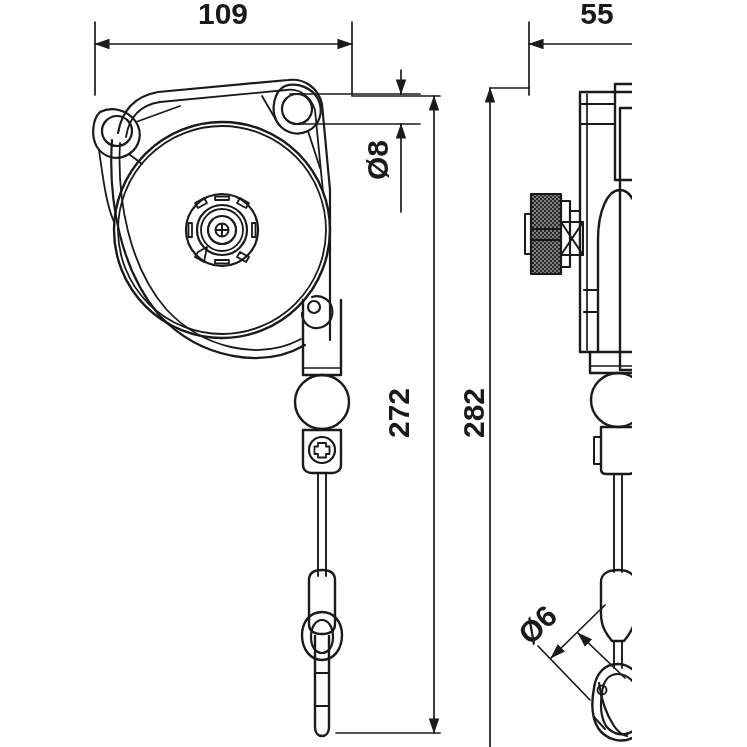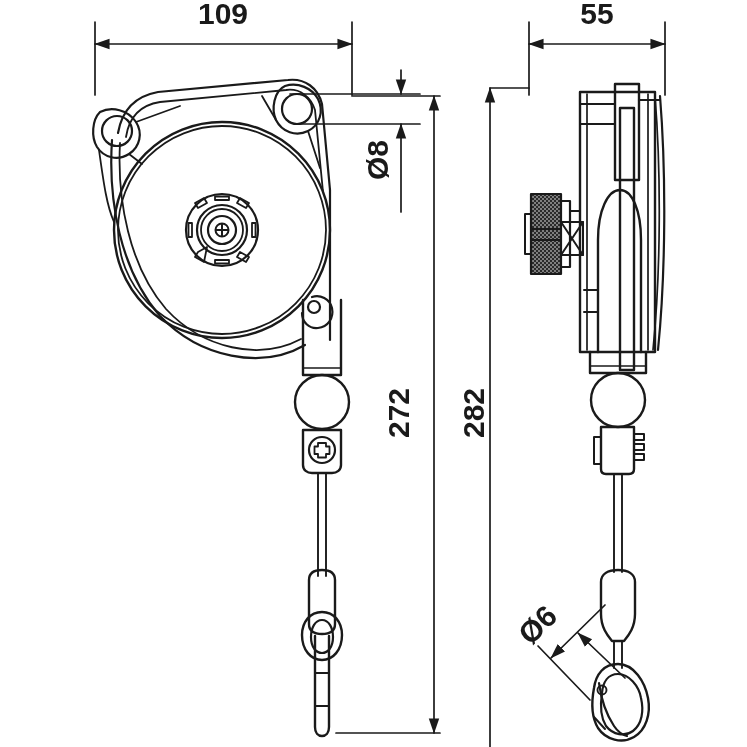--- a/index.html
+++ b/index.html
@@ -9,21 +9,20 @@
   }
   body {
     font-family: "Liberation Sans", sans-serif;
   }
   #sheet {
     position: relative;
     width: 632px;
     height: 747px;
     background: #ffffff;
     overflow: hidden;
-    padding-left: 44px;
   }
   #drawing-svg {
     position: absolute;
     left: 0;
     top: 0;
     width: 747px;
     height: 747px;
   }
   .dim-text {
     font-family: "Liberation Sans", sans-serif;

